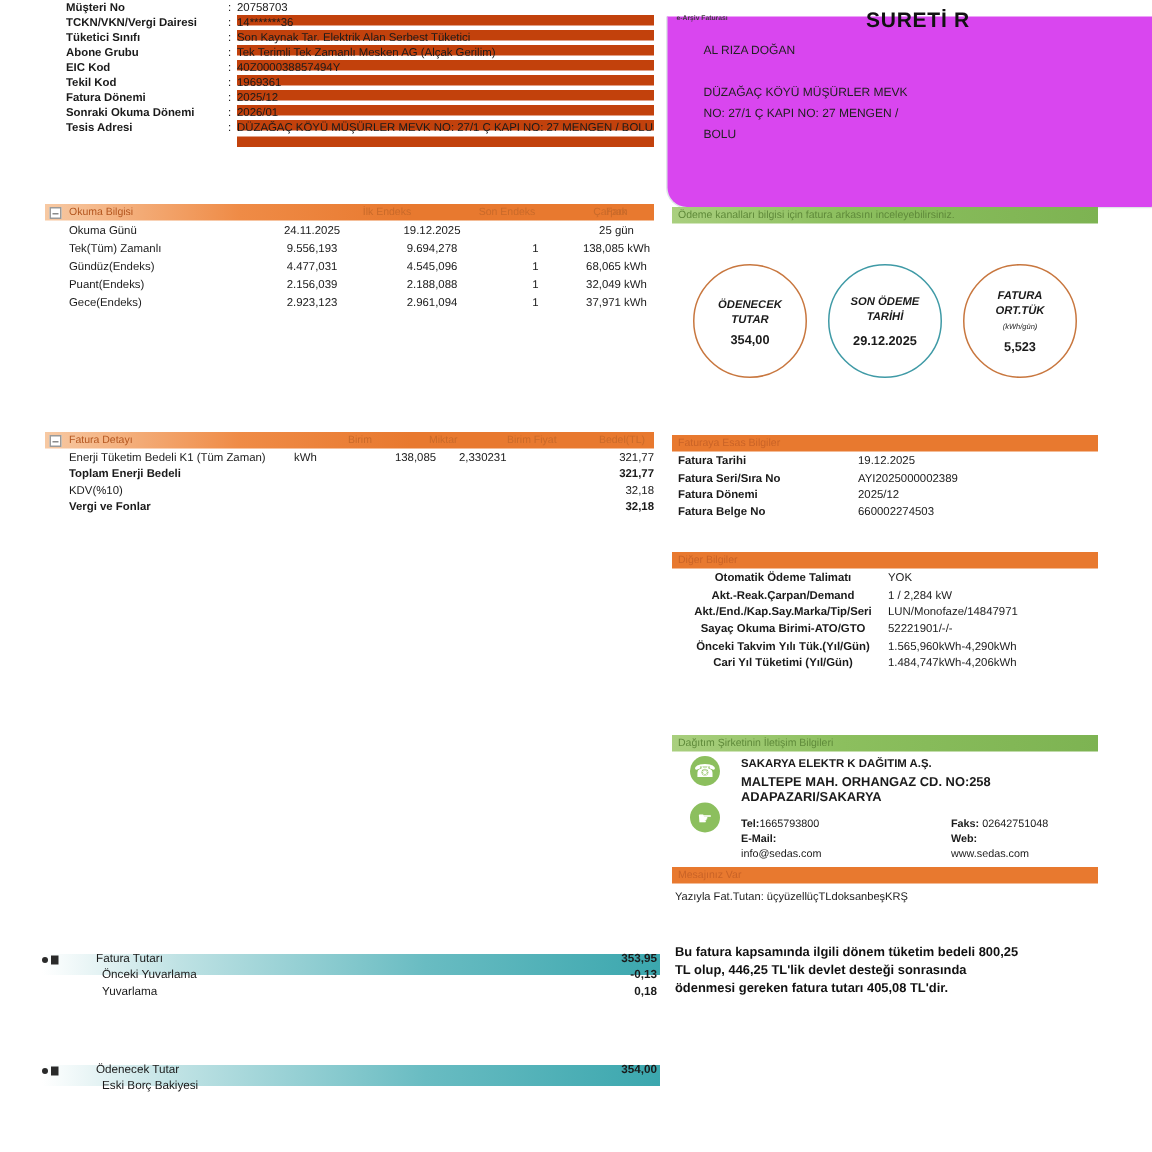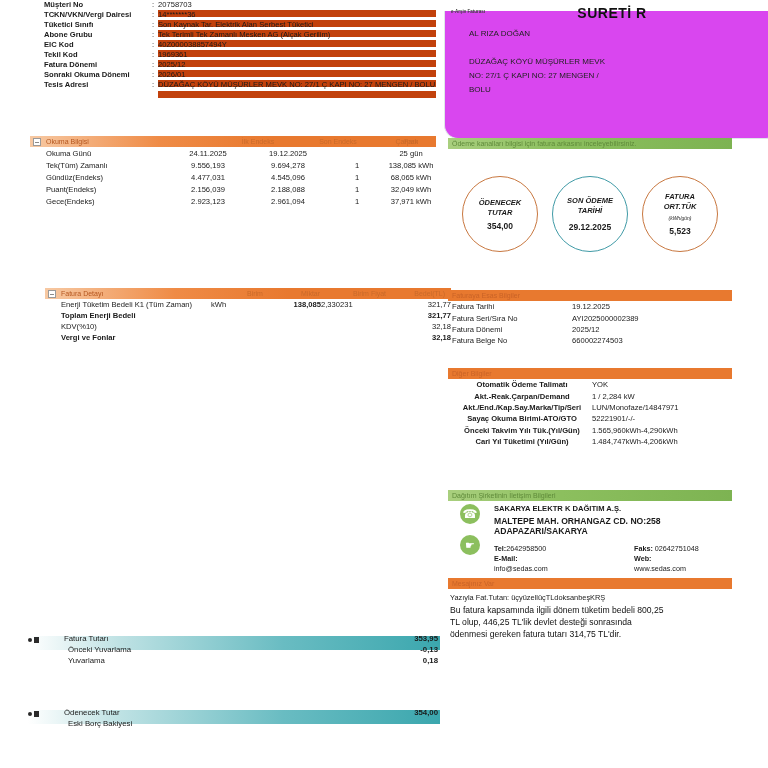--- a/index.html
+++ b/index.html
@@ -156,34 +156,34 @@
   }
   .circle .t { font-size: 7.5px; font-weight: bold; font-style: italic; }
   .circle .u { font-size: 5px; font-style: italic; margin-top: 1px; }
   .circle .v { font-size: 8.5px; font-weight: bold; margin-top: 3px; }
   #circle-1 { left: 14px; top: 4px; border: 1.6px solid #c8773f; }
   #circle-2 { left: 104px; top: 4px; border: 1.6px solid #3f9aa6; }
   #circle-2 .v { margin-top: 6px; }
   #circle-3 { left: 194px; top: 4px; border: 1.6px solid #c8773f; }
 
   
-  #detay { position: absolute; left: 45px; top: 288px; width: 406px; }
+  #detay { position: absolute; left: 30px; top: 288px; width: 406px; }
   #detay .tbl { width: 100%; border-collapse: collapse; font-size: 7.6px; }
   #detay .tbl td { padding: 1px 0; vertical-align: top; }
   #detay .d0 { width: 150px; padding-left: 16px !important; }
   #detay .d1 { width: 52px; }
-  #detay .d2 { width: 58px; text-align: right; font-weight: bold; }
+  #detay .d2 { width: 58px; text-align: center; }
   #detay .d3 { width: 68px; padding-right: 4px !important; }
   #detay .d4 { text-align: right; }
 
   
   #esas { position: absolute; left: 448px; top: 290px; width: 284px; }
   #esas .tbl, #diger .tbl { width: 100%; border-collapse: collapse; font-size: 7.6px; }
   #esas .tbl td, #diger .tbl td { padding: 1.2px 0; }
-  #esas .k { width: 120px; font-weight: normal; padding-left: 4px !important; }
+  #esas .k { width: 120px; font-weight: bold; padding-left: 4px !important; }
   #diger { position: absolute; left: 448px; top: 368px; width: 284px; }
   #diger .k { width: 140px; font-weight: bold; padding-left: 4px !important; text-align: center; }
 
   
   #dagitim { position: absolute; left: 448px; top: 490px; width: 284px; }
   #dagitim .body { position: relative; padding-left: 46px; padding-top: 3px; }
   .gicon {
     position: absolute;
     width: 20px; height: 20px;
     border-radius: 50%;
@@ -201,22 +201,22 @@
   #dagitim .street { font-size: 8.6px; font-weight: bold; line-height: 10px; margin-top: 3px; }
   #dagitim .contact { margin-top: 8px; position: relative; height: 30px; }
   #dagitim .contact .col1 { position: absolute; left: 0; top: 0; font-size: 7.2px; line-height: 10px; }
   #dagitim .contact .col2 { position: absolute; left: 140px; top: 0; font-size: 7.2px; line-height: 10px; }
   #dagitim .contact .lbl { font-weight: bold; }
 
   
   #mesaj { position: absolute; left: 448px; top: 578px; width: 284px; }
   #mesaj .line1 { font-size: 7.4px; margin-top: 4px; padding-left: 2px; }
   #mesaj .note {
-    font-size: 8.6px; font-weight: normal; line-height: 12px;
-    margin-top: 2px; padding-left: 2px; color: #111;
+    font-size: 8.6px; font-weight: bold; line-height: 12px;
+    margin-top: 26px; padding-left: 2px; color: #111;
   }
 
   
   .teal-bar {
     position: absolute;
     height: 14px;
     background: linear-gradient(to right, #ffffff 0%, #bfe2e4 22%, #69bcc2 62%, #3ba7ae 100%);
   }
   .tot-block { position: absolute; left: 28px; width: 412px; }
   .tot-row {
@@ -499,42 +499,42 @@
       <div class="gicon" id="gicon-contact">
         <span class="glyph" style="font-size:11px;">☛</span>
       </div>
       <div class="company">SAKARYA ELEKTR K DAĞITIM A.Ş.</div>
       <div class="street">
         <div>MALTEPE MAH. ORHANGAZ  CD. NO:258</div>
         <div>ADAPAZARI/SAKARYA</div>
       </div>
       <div class="contact">
         <div class="col1">
-          <div><span class="lbl">Tel:</span><span>2642958500</span></div>
+          <div><span class="lbl">Tel:</span><span>1665793800</span></div>
           <div class="lbl">E-Mail:</div>
           <div>info@sedas.com</div>
         </div>
         <div class="col2">
           <div><span class="lbl">Faks:</span>&nbsp;<span>02642751048</span></div>
           <div class="lbl">Web:</div>
           <div>www.sedas.com</div>
         </div>
       </div>
     </div>
   </div>
 
   <div id="mesaj">
     <div class="bar-orange-solid">
       <span class="bar-label-noicon">Mesajınız Var</span>
     </div>
     <div class="line1">Yazıyla Fat.Tutan: üçyüzellüçTLdoksanbeşKRŞ</div>
     <div class="note">
       <div>Bu fatura kapsamında ilgili dönem tüketim bedeli 800,25</div>
       <div>TL olup, 446,25 TL'lik devlet desteği sonrasında</div>
-      <div>ödenmesi gereken fatura tutarı 314,75 TL'dir.</div>
+      <div>ödenmesi gereken fatura tutarı 405,08 TL'dir.</div>
     </div>
   </div>
 
   <div class="teal-bar" style="left:28px; top:636px; width:412px;"></div>
   <div class="tot-block" id="tot-1" style="top:634px;">
       <div class="tot-row">
         <span class="bullet">
           <span class="dot"></span>
           <span class="sq"></span>
         </span>

